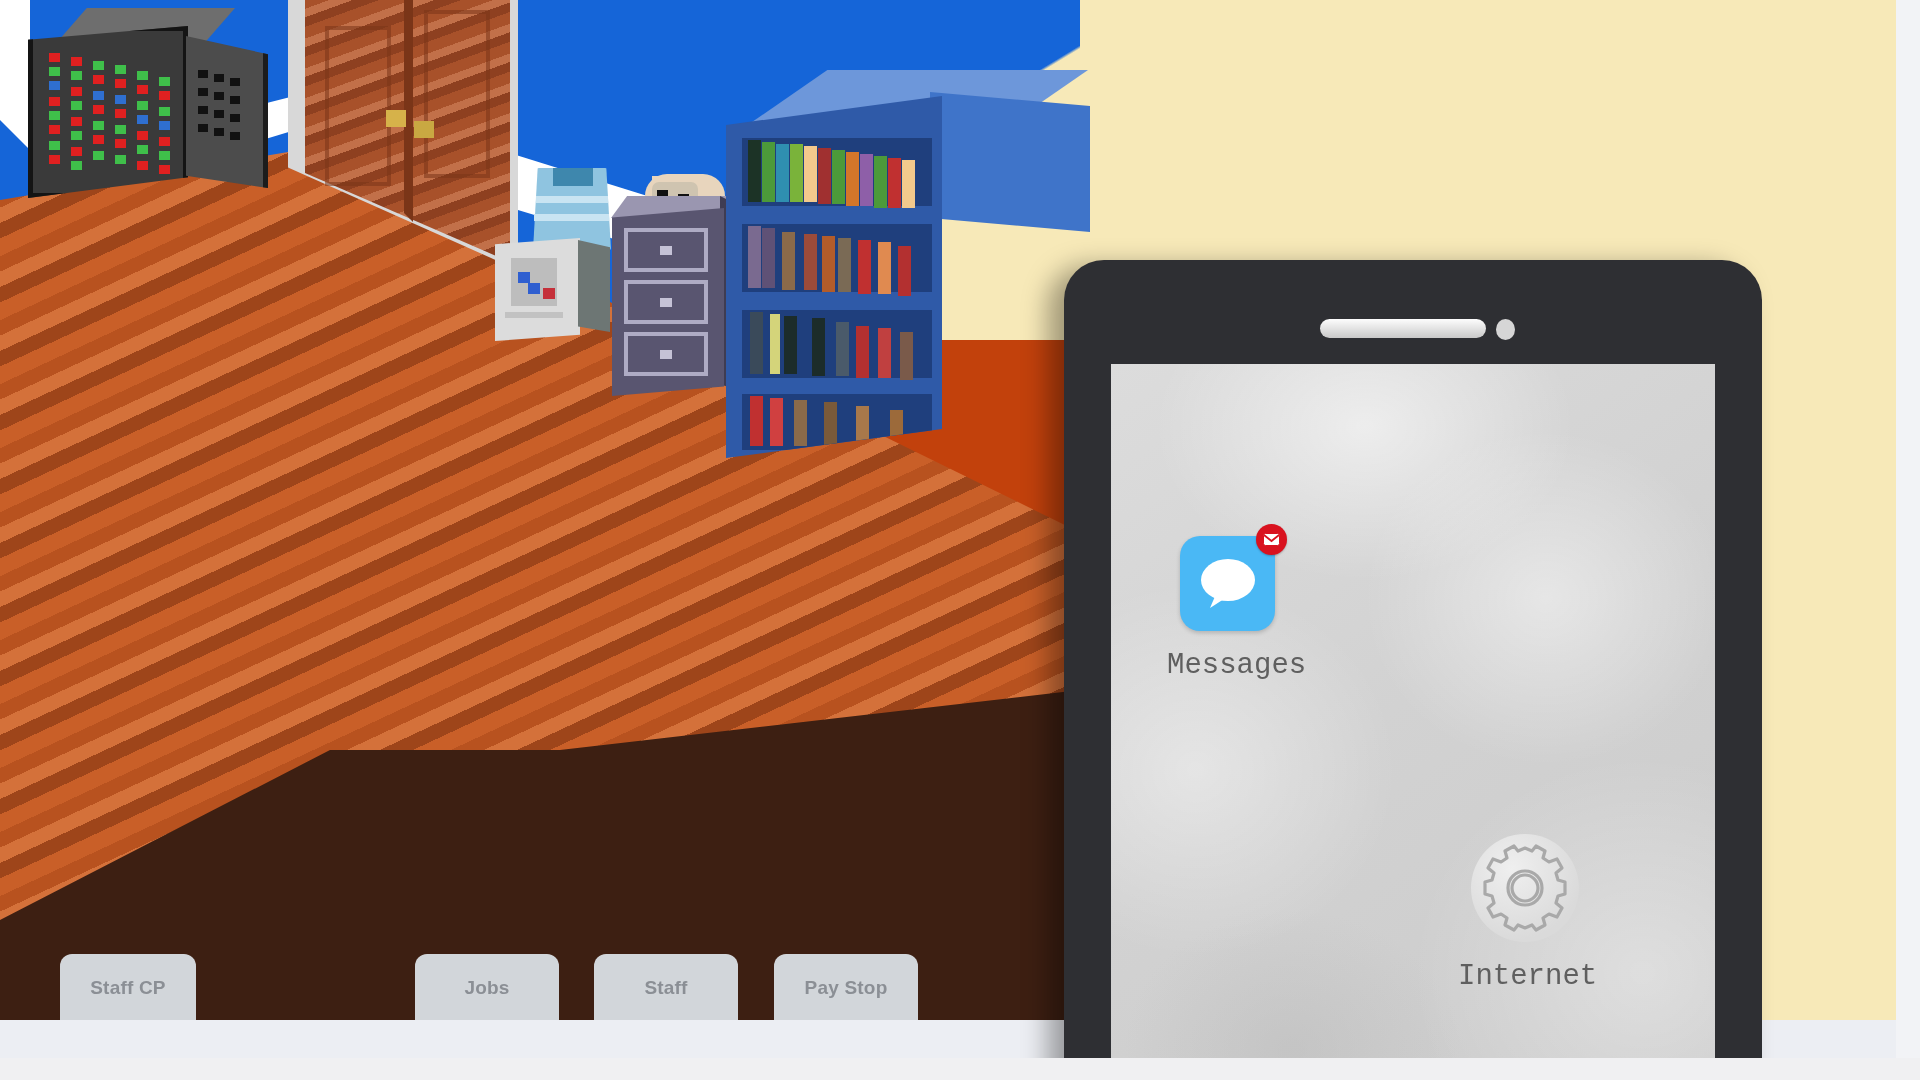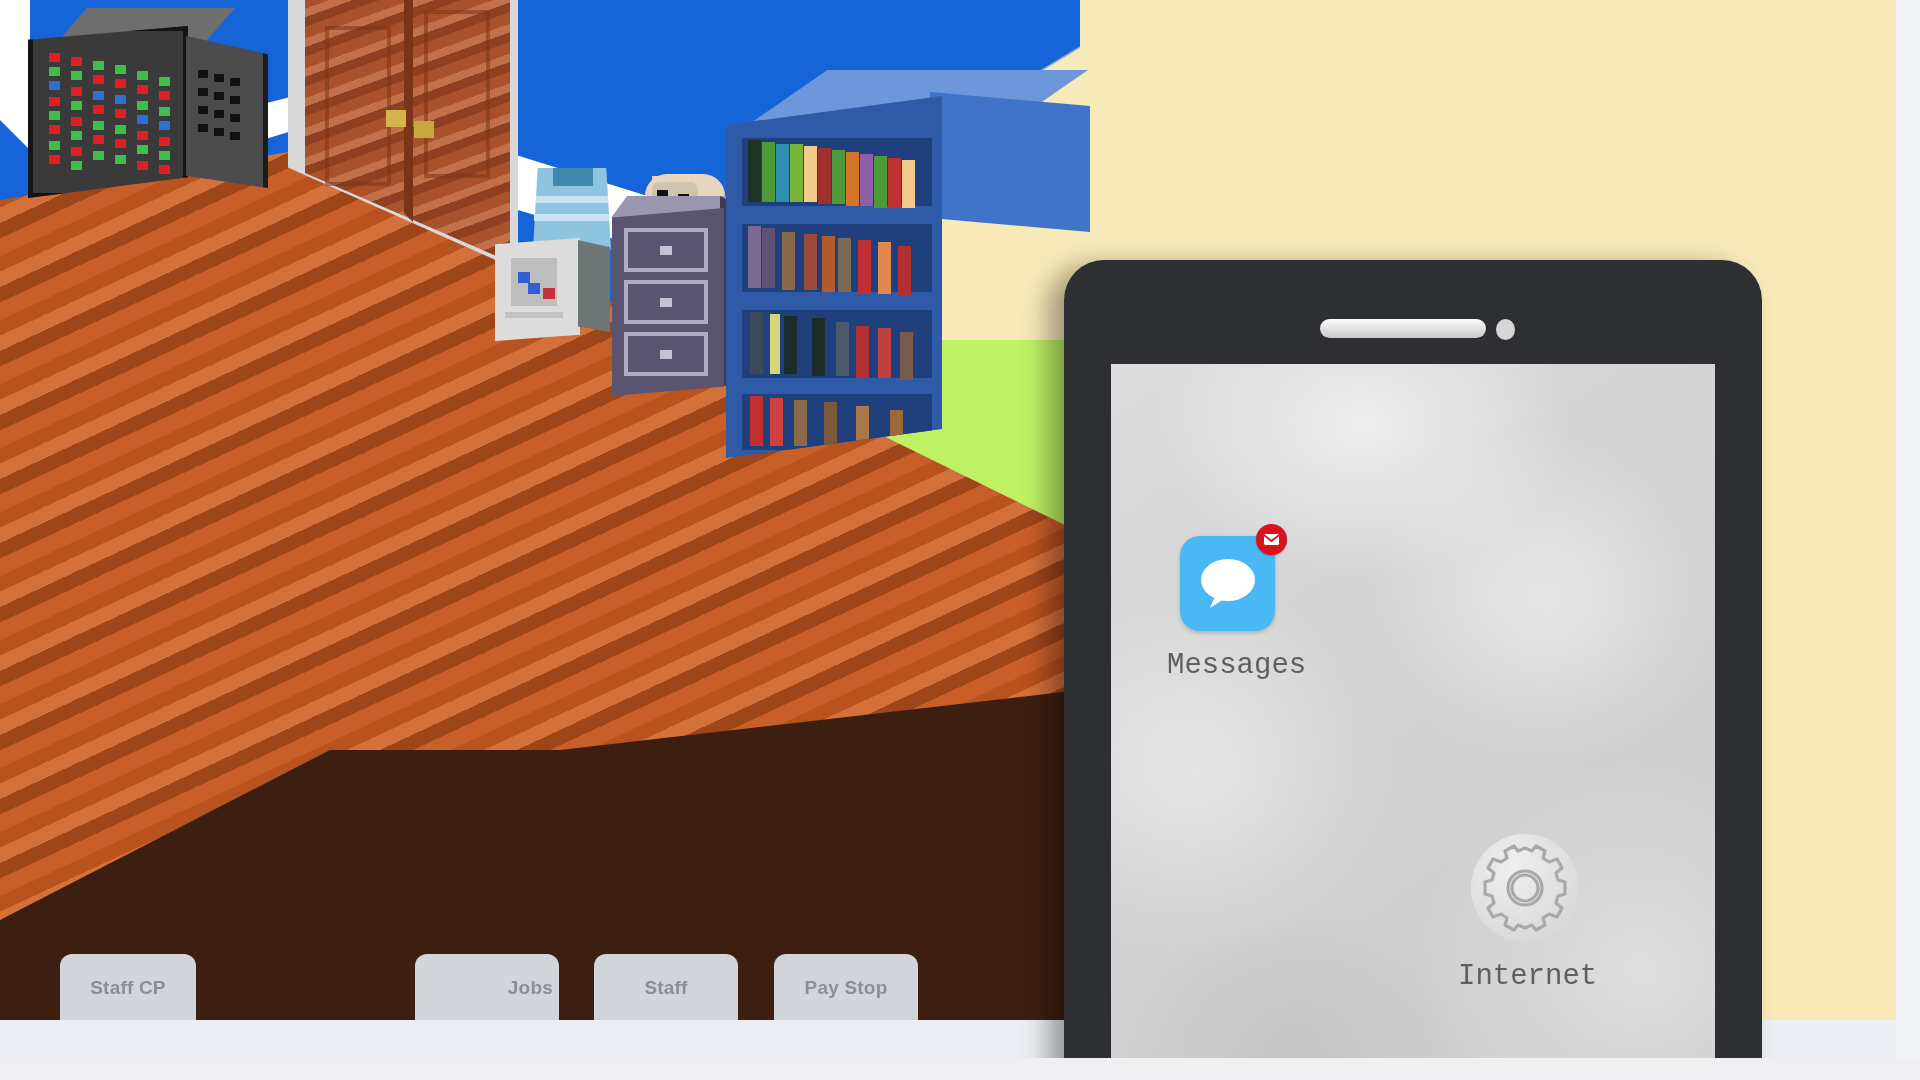--- a/index.html
+++ b/index.html
@@ -4,21 +4,21 @@
 <style>
   * { margin:0; padding:0; box-sizing:border-box; }
   html,body {
     width:1920px; height:1080px; overflow:hidden;
     font-family:"Liberation Sans", sans-serif;
     background:#f0f0f2;
   }
   #stage { position:relative; width:1920px; height:1080px; overflow:hidden; background:#f4f4f6; }
 
   
-  .scene { position:absolute; left:0; top:0; width:1896px; height:1058px; overflow:hidden; background:#bef264; }
+  .scene { position:absolute; left:0; top:0; width:1896px; height:1058px; overflow:hidden; background:#c2410c; }
   .wall-blue { position:absolute; left:0; top:0; width:1100px; height:430px; background:#1565d8; }
   .ceiling-cream { position:absolute; left:1080px; top:0; width:820px; height:1058px; background:#f7e9b8; }
 
   
   .wall-slope {
     position:absolute; left:600px; top:0; width:560px; height:330px;
     background:linear-gradient(to bottom right,#1565d8 49.5%, #f7e9b8 50%);
   }
 
   
@@ -352,21 +352,21 @@
       <div class="book" style="left:98px;top:306px;height:44px;background:#7a5a3a;"></div>
       <div class="book" style="left:130px;top:310px;height:42px;background:#a8784a;"></div>
       <div class="book" style="left:164px;top:314px;height:38px;background:#9c6a3a;"></div>
     </div>
 
     <div class="tabbar-bg"></div>
 
     <div class="tab" style="left:60px;width:136px;">
       <span>Staff CP</span>
     </div>
-    <div class="tab" style="left:415px;width:144px;justify-content:flex-end;">
+    <div class="tab" style="left:415px;width:144px;">
       <span>Jobs</span>
     </div>
     <div class="tab" style="left:594px;width:144px;">
       <span>Staff</span>
     </div>
     <div class="tab" style="left:774px;width:144px;align-items:center;">
       <span>Pay Stop</span>
     </div>
   </div>
 

